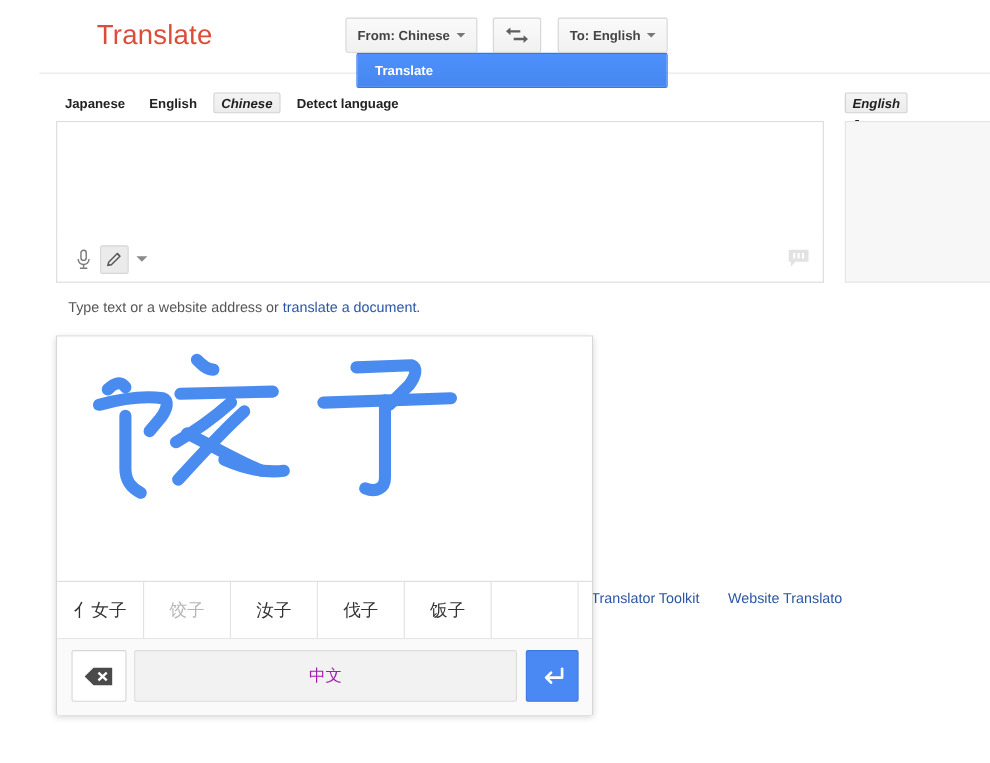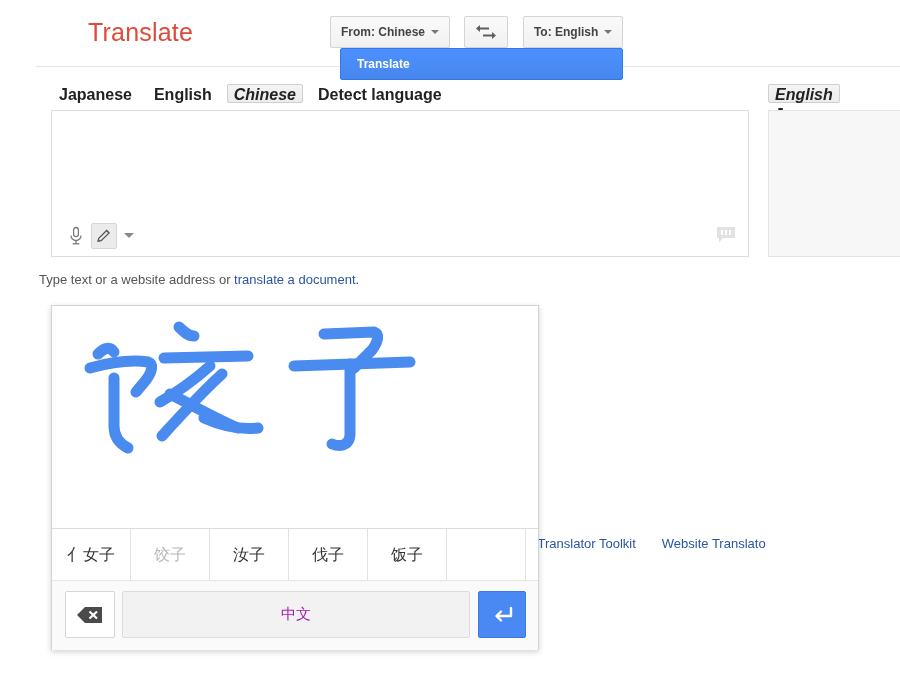--- a/index.html
+++ b/index.html
@@ -15,21 +15,21 @@
   
   .header {
     position: absolute; left:0; top:0; width:900px; height:67px;
     background:#fff; border-bottom:1px solid #e5e5e5;margin-left:36px;
   }
   .brand {
     position:absolute; left:52px; top:16px;
     font-size:25px; color:#dd4b39; font-weight:400;
     letter-spacing:0.2px; line-height:32px;
   }
-  .ctrl-row { position:absolute; left:252px; top:16px; height:32px;padding-left:42px; }
+  .ctrl-row { position:absolute; left:236px; top:16px; height:32px;padding-left:42px; }
   .btn {
     display:inline-block; vertical-align:top;
     height:32px; line-height:30px;
     border:1px solid #d4d4d4; border-radius:2px;
     background:linear-gradient(#fafafa,#f1f1f1);
     color:#444; font-size:12px; font-weight:bold;
     padding:0 10px; cursor:pointer; white-space:nowrap;
     font-family:"Liberation Sans", sans-serif;
   }
   .btn .caret {
@@ -47,21 +47,21 @@
     color:#fff; font-size:12px; font-weight:bold; padding:0 16px;
     cursor:pointer;
   }
   .swap-ico { position:absolute; left:50%; top:50%; transform:translate(-50%,-50%); }
 
   
   .tabs-left { position:absolute; left:52px; top:84px; height:19px; }
   .tabs-right { position:absolute; left:768px; top:84px; height:19px; }
   .tab {
     display:inline-block; height:19px; line-height:19px;
-    font-size:16px; font-weight:bold; color:#222;
+    font-size:12px; font-weight:bold; color:#222;
     padding:0 6px; margin-right:8px; cursor:pointer;
     border:1px solid transparent; border-radius:2px;
     white-space:nowrap;
   }
   .tab.active {
     background:linear-gradient(#f4f4f4,#ececec);
     border:1px solid #cfcfcf; border-radius:2px;font-style:italic;
   }
 
   
@@ -81,21 +81,21 @@
     background:#ebebeb; border:1px solid #d6d6d6; border-radius:2px; cursor:pointer;
   }
   .tool-caret {
     position:absolute; left:72px; top:17px; width:0; height:0;
     border-left:5px solid transparent; border-right:5px solid transparent;
     border-top:5px solid #8a8a8a; cursor:pointer;
   }
   .tool-feedback { position:absolute; right:12px; top:10px; width:20px; height:18px; opacity:.28; cursor:pointer; }
 
   .hint {
-    position:absolute; left:39px; top:271px;
+    position:absolute; left:62px; top:271px;
     font-size:13px; color:#555; line-height:18px;
   }
   .hint a { color:#2a55a3; text-decoration:none; }
 
   
   .target-box {
     position:absolute; left:768px; top:110px;
     width:200px; height:147px;
     background:#f7f7f7; border:1px solid #e4e4e4; border-right:none;
   }

